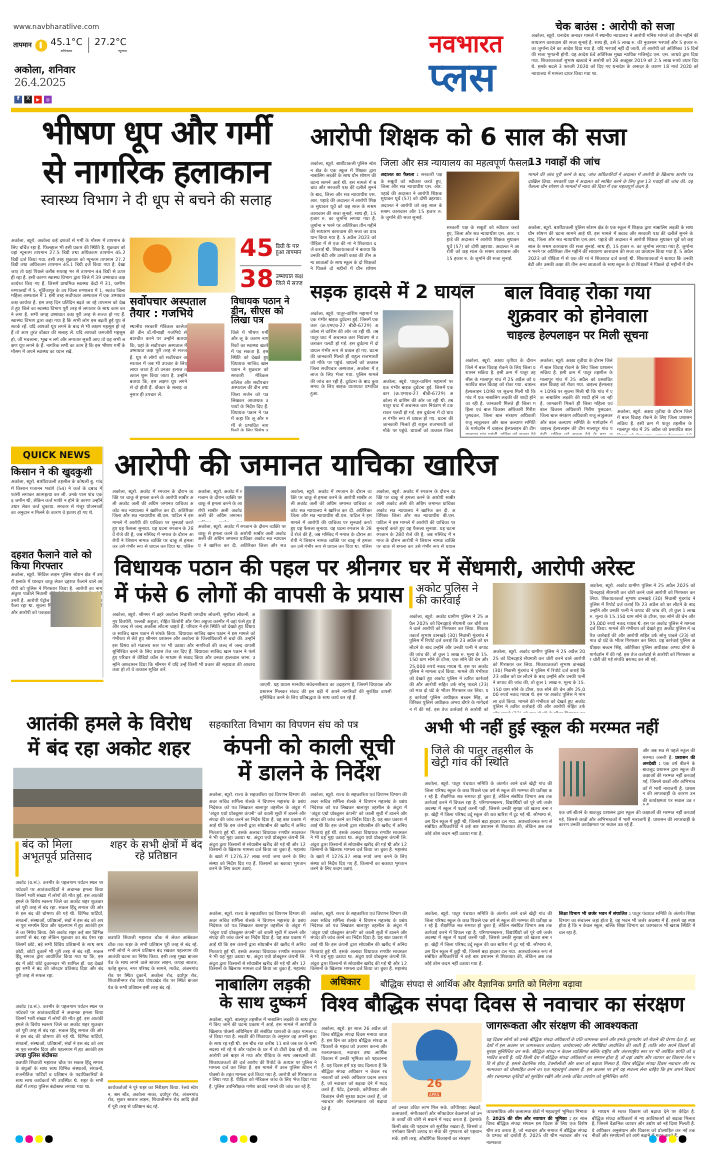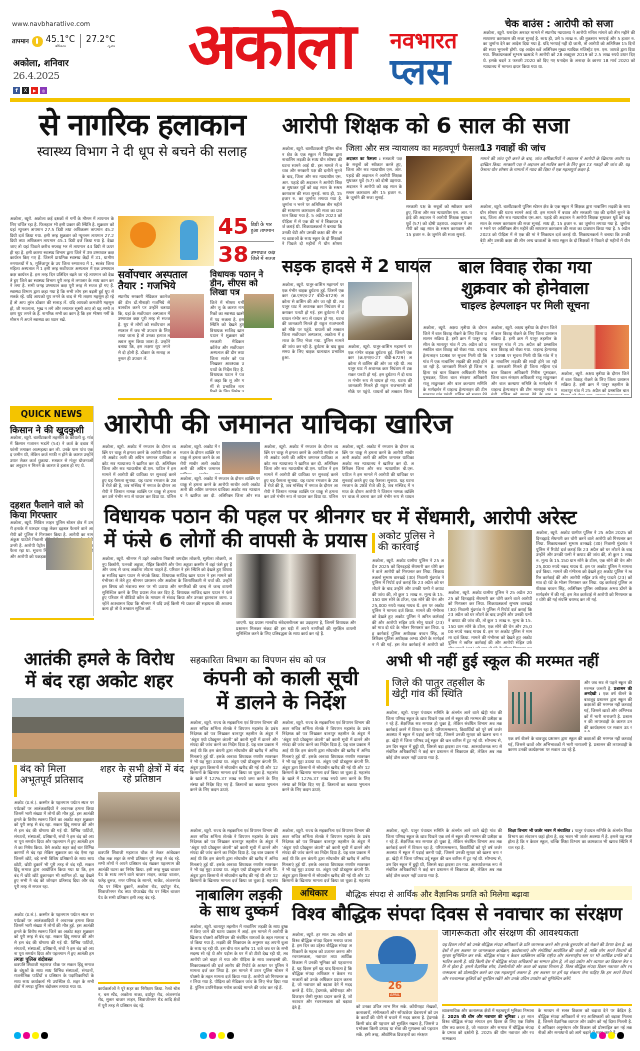--- a/index.html
+++ b/index.html
@@ -33,32 +33,32 @@
     </span>
   </div>
   <div class="abs" style="left:13px;top:56px;font-size:9px;font-weight:bold;">अकोला, शनिवार</div>
   <div class="abs" style="left:13px;top:70px;font-family:'DejaVu Serif',serif;font-size:10px;color:#444;letter-spacing:-0.5px;">26.4.2025</div>
   <div class="abs" style="left:13px;top:87px;display:flex;gap:2px;">
     <span style="width:7px;height:7px;background:#3b5998;color:#fff;font-size:5px;text-align:center;line-height:7px;font-weight:bold;">f</span>
     <span style="width:7px;height:7px;background:#222;color:#fff;font-size:5px;text-align:center;line-height:7px;">X</span>
     <span style="width:7px;height:7px;background:#e62117;color:#fff;font-size:4px;text-align:center;line-height:7px;">▶</span>
     <span style="width:7px;height:7px;background:#8a3ab9;color:#fff;font-size:4px;text-align:center;line-height:7px;">◎</span>
   </div>
-  <div class="abs" style="left:188px;top:14px;font-size:64px;font-weight:bold;color:#e3141b;letter-spacing:-3px;line-height:1;">अकोला</div>
   <div class="abs" style="left:390px;top:30px;font-size:22px;font-weight:bold;color:#e3141b;line-height:1;">नवभारत</div>
   <div class="abs" style="left:390px;top:54px;font-size:36px;font-weight:bold;color:#1f5fa8;line-height:1;">प्लस</div>
 
   <div class="abs" style="left:483px;top:16px;width:152px;">
     <div style="font-size:10px;font-weight:bold;text-align:center;">चेक बाउंस : आरोपी को सजा</div>
     <div class="tiny" style="height:66px;overflow:hidden;">अकोला, ब्यूरो. धनादेश अनादर मामले में स्थानीय न्यायालय ने आरोपी मनिश मांगले को तीन महीने की साधारण कारावास की सजा सुनाई है. साथ ही, उसे 5 लाख रु. की नुकसान भरपाई और 5 हजार रु. का जुर्माना देने का आदेश दिया गया है. यदि भरपाई नहीं दी जाती, तो आरोपी को अतिरिक्त 15 दिनों की सजा भुगतनी होगी. यह आदेश 6वें अतिरिक्त मुख्य न्यायिक मजिस्ट्रेट एस. एस. जाधवे द्वारा दिया गया. शिकायतकर्ता सुभाष खत्वाडे ने आरोपी को 28 अक्टूबर 2019 को 2.5 लाख रुपये उधार दिए थे. इसके बदले 3 फरवरी 2020 को दिए गए धनादेश के अनादर के कारण 18 मार्च 2020 को न्यायालय में मामला दायर किया गया था.</div>
   </div>
 </div>
 <div class="abs rule-y" style="left:10px;top:98px;width:620px;height:4px;"></div>
 
 <div class="abs" style="left:8px;top:106px;width:268px;">
+  <div class="hd hd-b" style="font-size:30px;text-align:center;letter-spacing:-1px;">भीषण धूप और गर्मी</div>
   <div class="hd hd-b" style="font-size:30px;text-align:center;letter-spacing:-1px;margin-top:3px;">से नागरिक हलाकान</div>
   <div class="hd" style="font-size:13.5px;text-align:center;margin-top:3px;">स्वास्थ्य विभाग ने दी धूप से बचने की सलाह</div>
 </div>
 <div class="abs tiny" style="left:10px;top:216px;width:104px;height:178px;overflow:hidden;">अकोला, ब्यूरो. अकोला कई दशकों से गर्मी के मौसम में तापमान के लिए चर्चित रहा है. फिलहाल भी इसी प्रकार की स्थिति है. शुक्रवार को यहां न्यूनतम तापमान 27.5 डिग्री तथा अधिकतम तापमान 45.2 डिग्री दर्ज किया गया. इसी तरह शुक्रवार को न्यूनतम तापमान 27.2 डिग्री तथा अधिकतम तापमान 45.1 डिग्री दर्ज किया गया है. देखा जाए तो यहां पिछले करीब सप्ताह भर से तापमान 44 डिग्री से ऊपर ही रहा है. इसी कारण स्वास्थ्य विभाग द्वारा जिले में 39 उष्माघात कक्ष कार्यरत किए गए हैं. जिसमें प्राथमिक स्वास्थ्य केंद्रों में 31, ग्रामीण रुग्णालयों में 5, मूर्तिजापुर के उप जिला रुग्णालय में 1, स्वतंत्र जिला महिला अस्पताल में 1 इसी तरह सर्वोपचार अस्पताल में एक उष्माघात कक्ष कार्यरत है. इस तरह दिन प्रतिदिन बढ़ते जा रहे तापमान को देखते हुए जिले का स्वास्थ्य विभाग पूरी तरह से लगातार के साथ काम करने लगा है. सभी जगह उष्माघात कक्ष पूरी तरह से सज्ज हो गए हैं. स्वास्थ्य विभाग द्वारा कहा गया है कि सभी लोग इस बढ़ती हुई धूप से सतर्क रहें. यदि आपको धूप लगने के बाद से भी लक्षण महसूस हो रहे हैं तो आप तुरंत डॉक्टर की सलाह लें. यदि आपको कमजोरी महसूस हो, जी मचलाना, भूख न लगे और लगातार सुस्ती आए तो यह सभी लक्षण धूप लगने के हैं. नागरिक सभी का काम है कि इस भीषण गर्मी के मौसम में अपने स्वास्थ्य का ध्यान रखें.</div>
 <div class="abs img" style="left:118px;top:216px;width:96px;height:50px;background:linear-gradient(120deg,#f5b942,#f7d77a 50%,#fbeec0);">
   <span style="position:absolute;left:12px;top:6px;width:26px;height:26px;border-radius:50%;background:#f08a1a;"></span>
   <span style="position:absolute;left:62px;top:4px;width:18px;height:40px;border-radius:8px 8px 2px 2px;background:#4aa3d8;"></span>
 </div>
 <div class="abs" style="left:218px;top:216px;display:flex;align-items:center;gap:2px;">
   <span style="font-size:22px;font-weight:bold;color:#d7141a;line-height:1;">45</span>
@@ -201,21 +201,21 @@
 </div>
 <div class="abs hd" style="left:292px;top:904px;font-size:18.5px;font-weight:bold;white-space:nowrap;">विश्व बौद्धिक संपदा दिवस से नवाचार का संरक्षण</div>
 <div class="abs tiny" style="left:292px;top:932px;width:60px;height:104px;overflow:hidden;">अकोला, ब्यूरो. हर साल 26 अप्रैल को विश्व बौद्धिक संपदा दिवस मनाया जाता है. इस दिन का उद्देश्य बौद्धिक संपदा अधिकारों के महत्व को उजागर करना और रचनात्मकता, नवाचार तथा आर्थिक विकास में उनकी भूमिका को पहचानना है. यह दिवस हमें यह याद दिलाता है कि बौद्धिक संपदा अधिकार न केवल रचनाकारों को उनके अधिकार प्रदान करता है, जो नवाचार को बढ़ावा देने में मदद करते हैं. पेटेंट, ट्रेडमार्क, कॉपीराइट और डिजाइन जैसी सुरक्षा प्रदान करते हैं, जो नवाचार और रचनात्मकता को बढ़ावा देते हैं.</div>
 <div class="abs img" style="left:356px;top:930px;width:82px;height:72px;background:#fbe9c8;">
   <span style="position:absolute;left:22px;top:6px;width:38px;height:38px;border-radius:50%;background:#2f6fb5;"></span>
   <span style="position:absolute;left:10px;top:34px;width:62px;height:18px;border-radius:0 0 30px 30px;background:#5fa2d8;"></span>
   <span style="position:absolute;left:32px;top:50px;font-size:10px;font-weight:bold;color:#e0632a;">26</span>
   <span style="position:absolute;left:33px;top:63px;font-size:3.5px;color:#fff;background:#e0632a;padding:0 1px;">APRIL</span>
 </div>
 <div class="abs tiny" style="left:356px;top:1004px;width:82px;height:34px;overflow:hidden;">को उनका उचित लाभ मिल सके. कॉपीराइट लेखकों, कलाकारों, संगीतकारों और सॉफ्टवेयर डेवलपर्स को उनके कार्यों की चोरी से बचाने में मदद करता है. ट्रेडमार्क किसी ब्रांड की पहचान को सुरक्षित रखता है, जिससे उपभोक्ता किसी उत्पाद या सेवा की गुणवत्ता को पहचान सकें. इसी तरह, औद्योगिक डिजाइनों का संरक्षण</div>
-<div class="abs hd" style="left:442px;top:928px;font-size:9.5px;font-weight:normal;">जागरूकता और संरक्षण की आवश्यकता</div>
+<div class="abs hd" style="left:442px;top:928px;font-size:9.5px;font-weight:bold;">जागरूकता और संरक्षण की आवश्यकता</div>
 <div class="abs tiny" style="left:442px;top:942px;width:190px;height:60px;overflow:hidden;font-style:italic;">यह दिवस लोगों को उनके बौद्धिक संपदा अधिकारों के प्रति जागरूक करने और इनके दुरुपयोग को रोकने की प्रेरणा देता है. कई देशों में इस अवसर पर जागरूकता कार्यक्रम, कार्यशालाएं और संगोष्ठियां आयोजित की जाती हैं, ताकि लोग अपने विचारों की सुरक्षा सुनिश्चित कर सकें. बौद्धिक संपदा न केवल व्यक्तिगत बल्कि राष्ट्रीय और अंतरराष्ट्रीय स्तर पर भी आर्थिक प्रगति को प्रभावित करती है. यदि किसी देश में बौद्धिक संपदा अधिकारों का सम्मान होता है, तो वहां उद्योग और व्यापार का विकास तेज गति से होता है. इससे वैज्ञानिक शोध, टेक्नोलॉजी और कला को बढ़ावा मिलता है. विश्व बौद्धिक संपदा दिवस नवाचार और रचनात्मकता को प्रोत्साहित करने का एक महत्वपूर्ण अवसर है. इस अवसर पर हमें यह संकल्प लेना चाहिए कि हम अपने विचारों और रचनात्मक कृतियों को सुरक्षित रखेंगे और उनके उचित उपयोग को सुनिश्चित करेंगे.</div>
 <div class="abs rule-y" style="left:442px;top:1004px;width:190px;height:2px;"></div>
 <div class="abs tiny" style="left:442px;top:1008px;width:92px;height:34px;overflow:hidden;">
   <span>व्यावसायिक और कलात्मक क्षेत्रों में महत्वपूर्ण भूमिका निभाता है.</span>
   <span style="font-weight:bold;color:#000">2025 की थीम और नवाचार की भूमिका :</span>
   <span>हर साल विश्व बौद्धिक संपदा संगठन इस दिवस के लिए एक विशेष थीम तय करता है, जो नवाचार और समाज में बौद्धिक संपदा के प्रभाव को दर्शाती है. 2025 की थीम नवाचार और रचनात्मकता</span>
 </div>
 <div class="abs tiny" style="left:538px;top:1008px;width:94px;height:34px;overflow:hidden;">के माध्यम से सतत विकास को बढ़ावा देने पर केंद्रित है. बौद्धिक संपदा अधिकारों से नए आविष्कारों को बढ़ावा मिलता है, जिससे वैज्ञानिक व्यापार और उद्योग को नई दिशा मिलती है. ये अधिकार अनुसंधान और विकास को प्रोत्साहित कर नई तकनीकों और समाधानों को आगे बढ़ाने में मदद करते हैं.</div>
 
 <div class="abs cmyk" style="left:14px;top:1024px;">

